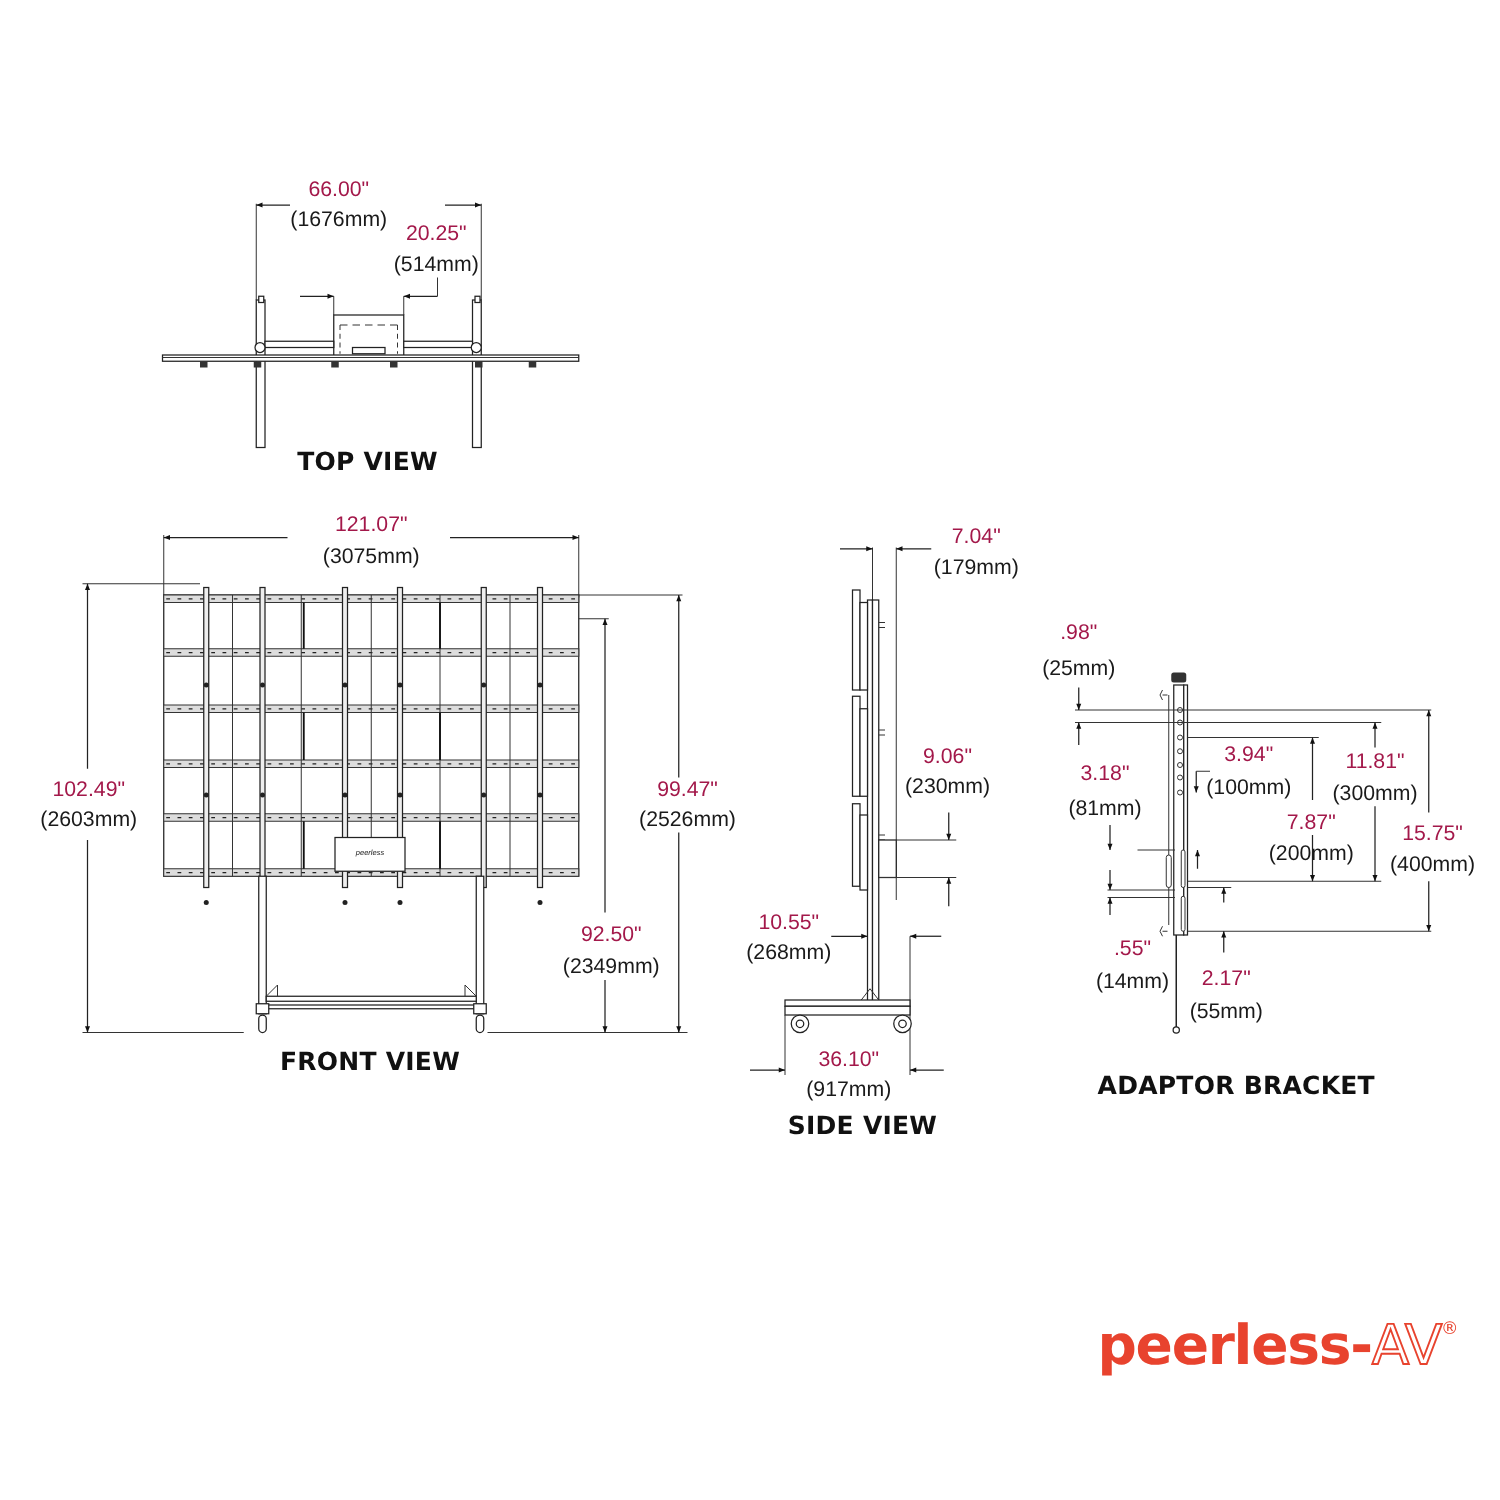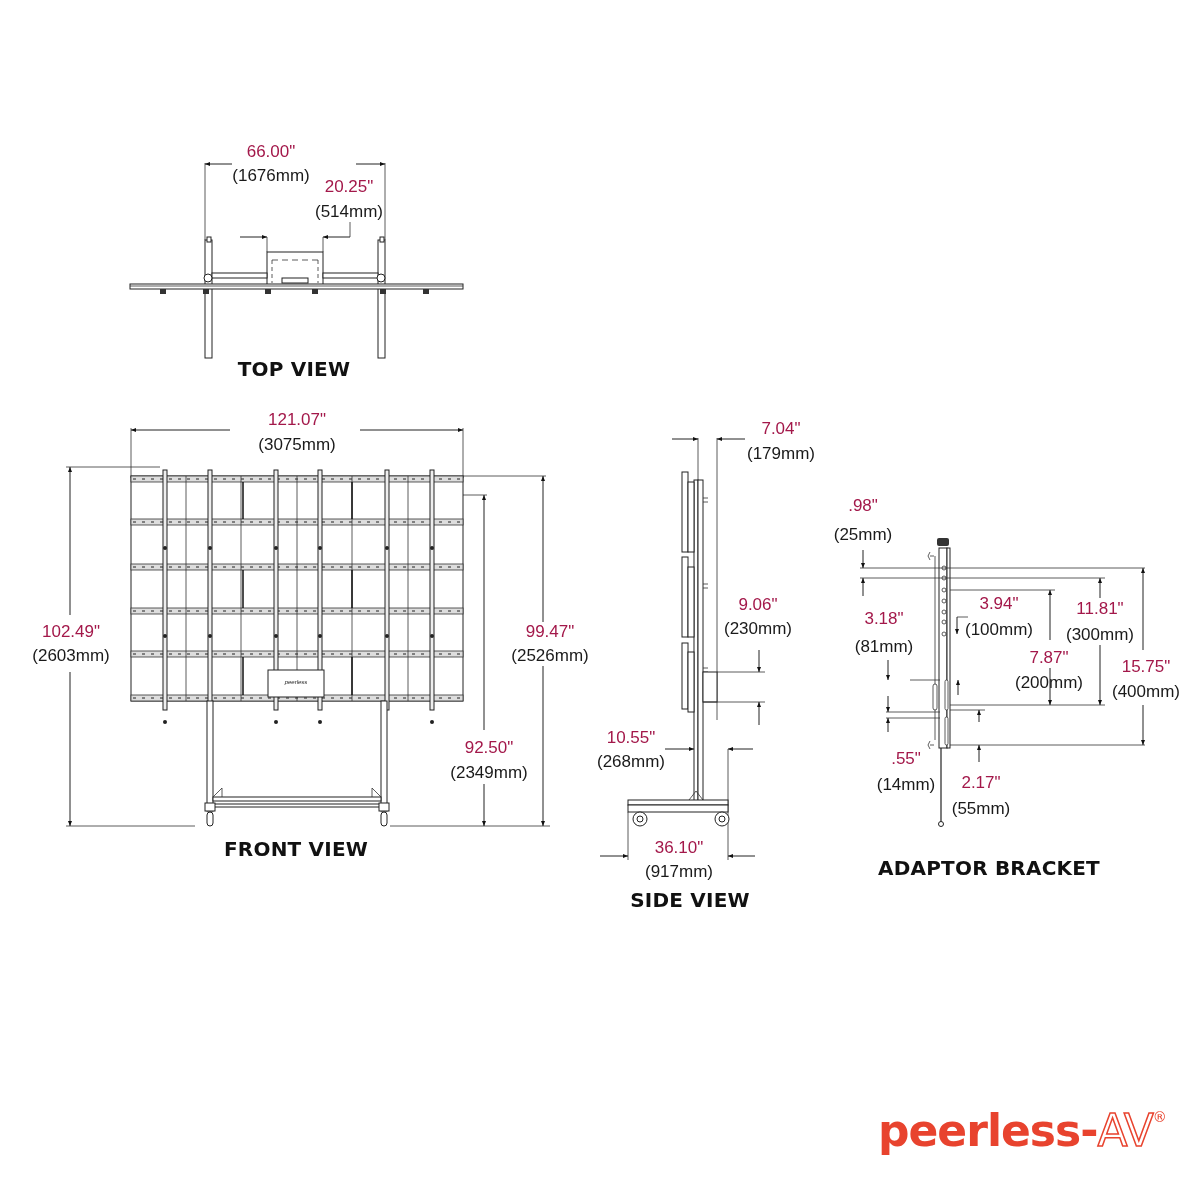--- a/index.html
+++ b/index.html
@@ -7,21 +7,21 @@
          font-family:"Liberation Sans", sans-serif; }
   #canvas { position:absolute; left:0; top:0; width:1200px; height:1200px; }
   .dim-in  { fill:#a3184a; font-family:"Liberation Sans", sans-serif; font-size:17px; }
   .dim-mm  { fill:#1a1a1a; font-family:"Liberation Sans", sans-serif; font-size:17px; }
   .view-title { fill:#111; font-family:"DejaVu Sans", sans-serif; font-weight:bold;
                 font-size:20px; letter-spacing:0.2px; }
   .ln { stroke:#222; stroke-width:1; fill:none; }
   .lnt { stroke:#333; stroke-width:0.8; fill:none; }
   .part { stroke:#222; stroke-width:1; fill:#fff; }
   .partg { stroke:#333; stroke-width:0.8; fill:#ddd; }
-  .logo-text { position:absolute; left:878px; top:1105px; font-family:"DejaVu Sans", sans-serif;
+  .logo-text { position:absolute; left:878px; top:1051px; font-family:"DejaVu Sans", sans-serif;
                font-size:44px; font-weight:bold; color:#e8432e; letter-spacing:-1px; }
   .logo-av { color:#fff; -webkit-text-stroke:1.5px #e8432e; font-weight:normal; }
   .logo-reg { font-size:14px; vertical-align:top; position:relative; top:4px; font-weight:normal; }
 </style>
 </head>
 <body>
 
 <svg id="canvas" width="1200" height="1200" viewBox="0 0 1200 1200" xmlns="http://www.w3.org/2000/svg">
   <defs>
     <marker id="ah" viewBox="0 0 10 10" refX="10" refY="5" markerWidth="9" markerHeight="5" orient="auto-start-reverse">

